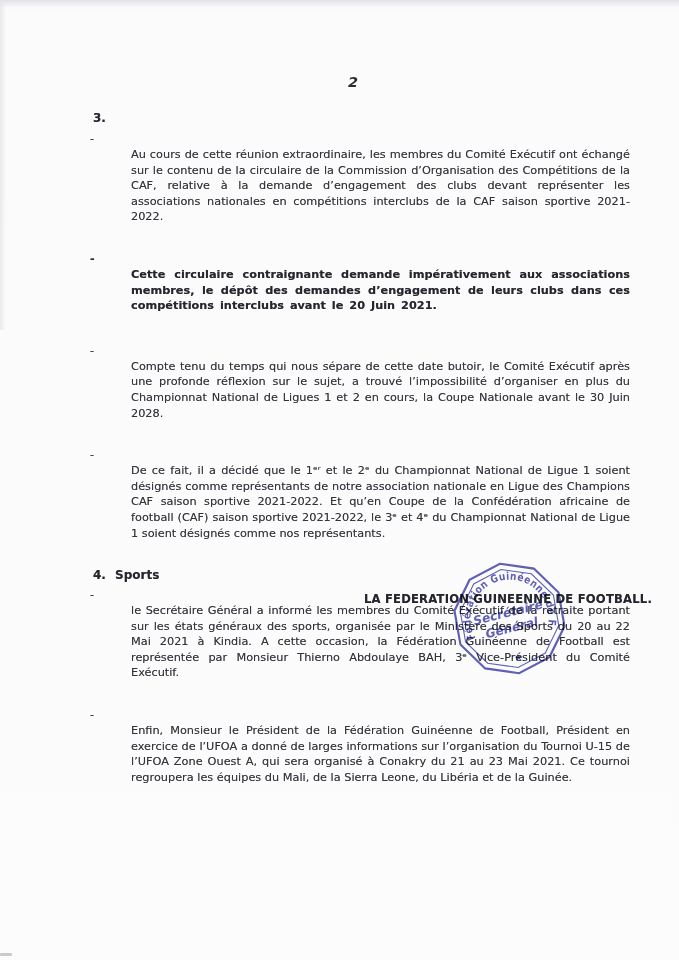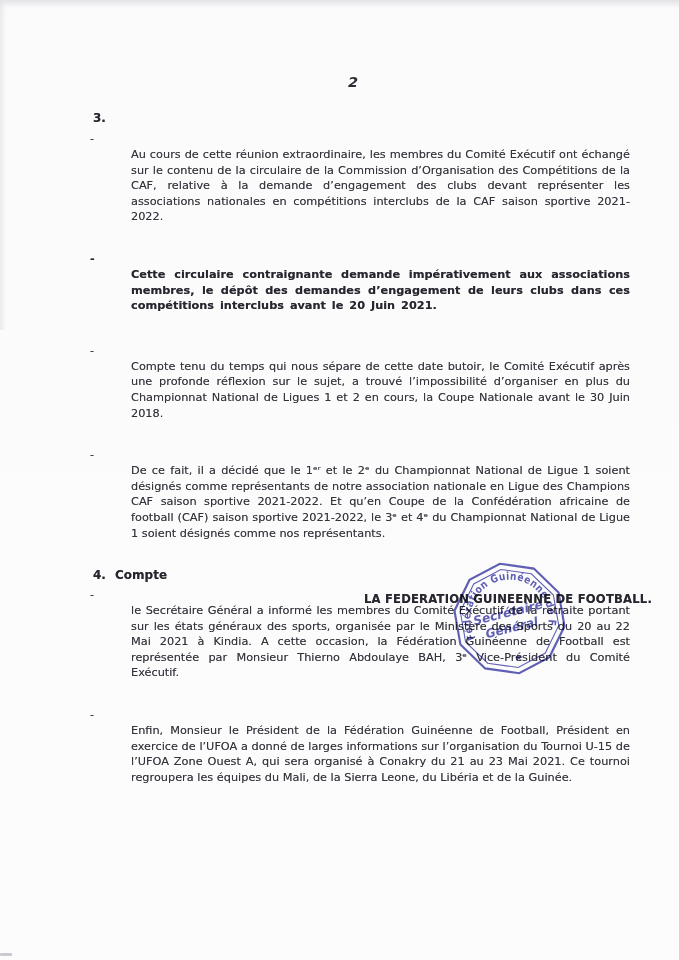--- a/index.html
+++ b/index.html
@@ -142,33 +142,33 @@
         <p>Au cours de cette réunion extraordinaire, les membres du Comité Exécutif ont échangé sur le contenu de la circulaire de la Commission d’Organisation des Compétitions de la CAF, relative à la demande d’engagement des clubs devant représenter les associations nationales en compétitions interclubs de la CAF saison sportive 2021-2022.</p>
       </div>
 
       <div class="bullet bold gap-lg">
         <span class="dash">-</span>
         <p>Cette circulaire contraignante demande impérativement aux associations membres, le dépôt des demandes d’engagement de leurs clubs dans ces compétitions interclubs avant le 20 Juin 2021.</p>
       </div>
 
       <div class="bullet">
         <span class="dash">-</span>
-        <p>Compte tenu du temps qui nous sépare de cette date butoir, le Comité Exécutif après une profonde réflexion sur le sujet, a trouvé l’impossibilité d’organiser en plus du Championnat National de Ligues 1 et 2 en cours, la Coupe Nationale avant le 30 Juin 2018.</p>
+        <p>Compte tenu du temps qui nous sépare de cette date butoir, le Comité Exécutif après une profonde réflexion sur le sujet, a trouvé l’impossibilité d’organiser en plus du Championnat National de Ligues 1 et 2 en cours, la Coupe Nationale avant le 30 Juin 2028.</p>
       </div>
 
       <div class="bullet">
         <span class="dash">-</span>
         <p>De ce fait, il a décidé que le 1ᵉʳ et le 2ᵉ du Championnat National de Ligue 1 soient désignés comme représentants de notre association nationale en Ligue des Champions CAF saison sportive 2021-2022. Et qu’en Coupe de la Confédération africaine de football (CAF) saison sportive 2021-2022, le 3ᵉ et 4ᵉ du Championnat National de Ligue 1 soient désignés comme nos représentants.</p>
       </div>
     </section>
 
     <section class="divers">
       <h2 class="heading">
         <span class="num">4.</span>
-        <span class="title">Compte</span>
+        <span class="title">Sports</span>
       </h2>
 
       <div class="bullet">
         <span class="dash">-</span>
         <p>le Secrétaire Général a informé les membres du Comité Exécutif de la retraite portant sur les états généraux des sports, organisée par le Ministère des Sports du 20 au 22 Mai 2021 à Kindia. A cette occasion, la Fédération Guinéenne de Football est représentée par Monsieur Thierno Abdoulaye BAH, 3ᵉ Vice-Président du Comité Exécutif.</p>
       </div>
 
       <div class="bullet">
         <span class="dash">-</span>
         <p>Enfin, Monsieur le Président de la Fédération Guinéenne de Football, Président en exercice de l’UFOA a donné de larges informations sur l’organisation du Tournoi U-15 de l’UFOA Zone Ouest A, qui sera organisé à Conakry du 21 au 23 Mai 2021. Ce tournoi regroupera les équipes du Mali, de la Sierra Leone, du Libéria et de la Guinée.</p>

